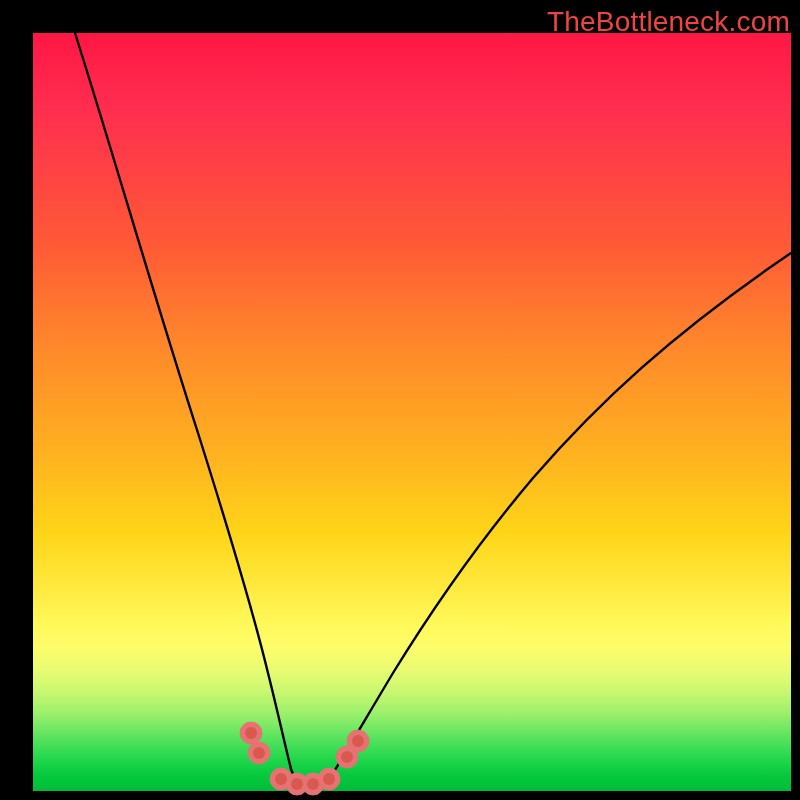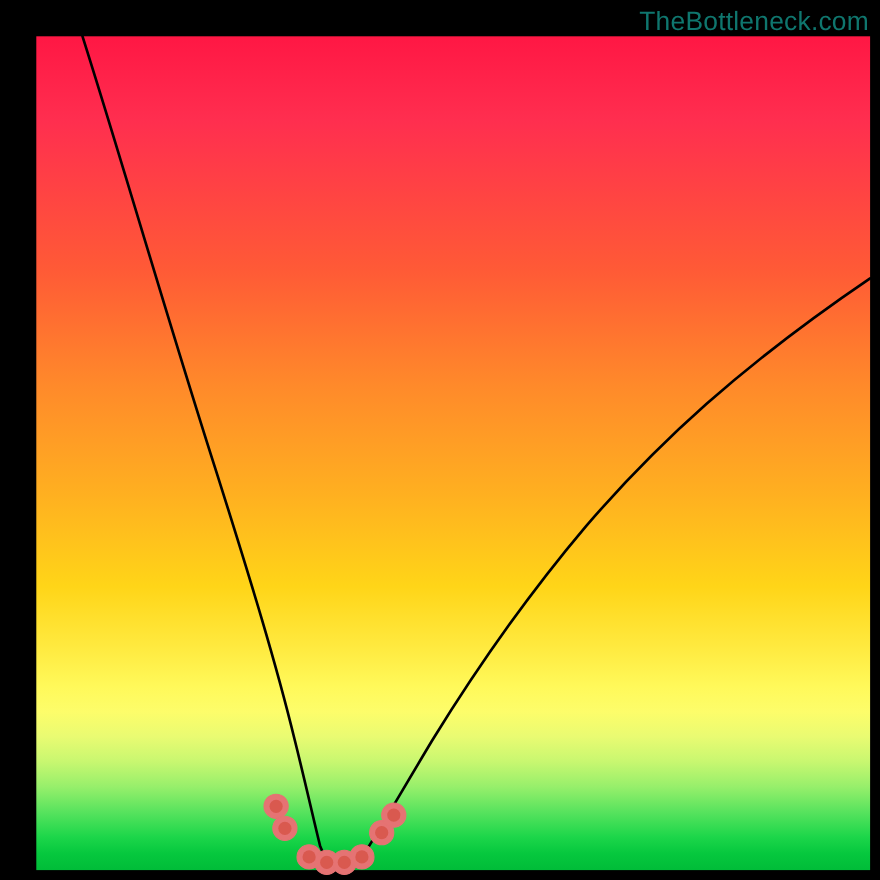--- a/index.html
+++ b/index.html
@@ -41,22 +41,22 @@
       #58e35e 93%,
       #1dd64a 96%,
       #06c83e 98%,
       #00bc38 100%
     );
   }
   .watermark {
     position: absolute;
     top: 6px;
     right: 10px;
-    color: #0f766e;
-    font-size: 24px;
+    color: #ef4444;
+    font-size: 28px;
     font-weight: 500;
     letter-spacing: 0.2px;
     user-select: none;
   }
   svg.curve-layer {
     position: absolute;
     left: 0; top: 0;
     width: 758px; height: 758px;
     overflow: visible;
   }

